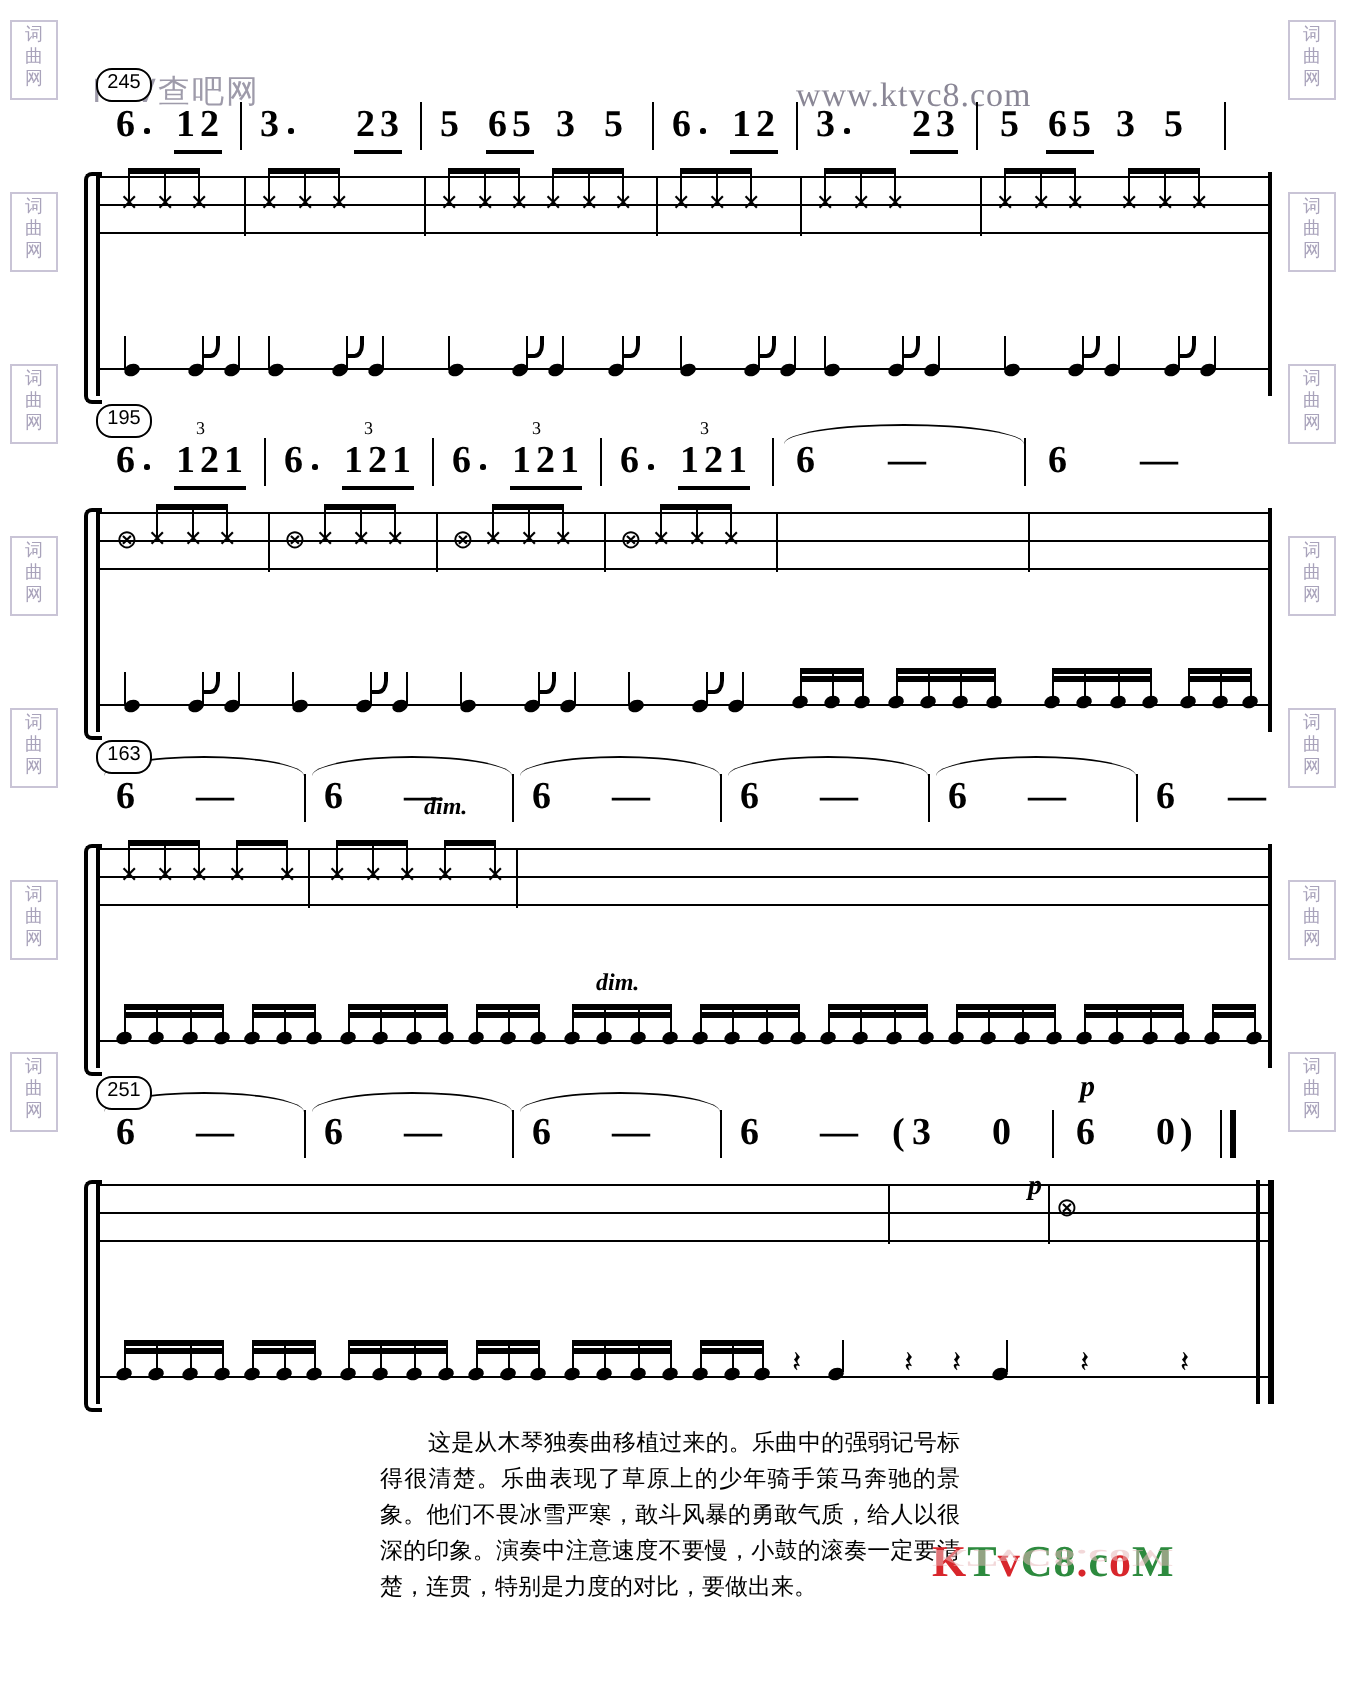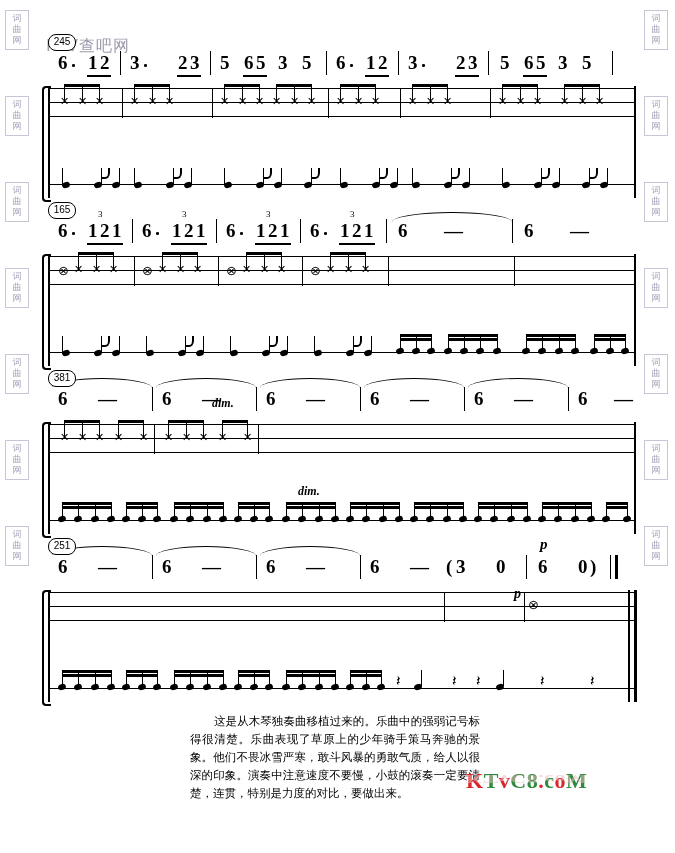--- a/index.html
+++ b/index.html
@@ -327,20 +327,21 @@
         <span>网</span>
       </div>
     <div class="wm-box">
         <span>词</span>
         <span>曲</span>
         <span>网</span>
       </div>
   </div>
 
   <div class="wm-center-top">KTV查吧网</div>
+  <div class="wm-url">www.ktvc8.com</div>
 
   <div class="system" style="top:48px;">
     <div class="measure-num">245</div>
 
     <div class="numline">
       <span class="n" style="left:18px;">6</span>
         <span class="dot" style="left:32px; top:16px;"></span>
       <span class="n" style="left:48px;">1</span>
         <span class="n" style="left:60px;">2</span>
       <span class="beam" style="left:47px; top:27px; width:24px;"></span>
@@ -512,21 +513,21 @@
 
       <div class="notehead" style="left:534px; top:98px;"></div>
       <div class="stem" style="left:541px; top:84px; height:16px;"></div>
       <div class="flag" style="left:542px; top:84px;"></div>
       <div class="notehead" style="left:552px; top:98px;"></div>
       <div class="stem" style="left:559px; top:84px; height:16px;"></div>
     </div>
   </div>
 
   <div class="system" style="top:216px;">
-    <div class="measure-num">165</div>
+    <div class="measure-num">195</div>
 
     <div class="numline">
       <span class="n" style="left:18px;">6</span>
         <span class="dot" style="left:32px; top:16px;"></span>
       <span class="trip" style="left:58px;">3</span>
       <span class="n" style="left:48px;">1</span>
         <span class="n" style="left:60px;">2</span>
         <span class="n" style="left:72px;">1</span>
       <span class="beam" style="left:47px; top:27px; width:36px;"></span>
       <span class="bar" style="left:92px;"></span>
@@ -682,21 +683,21 @@
       <div class="stem" style="left:546px; top:82px; height:18px;"></div>
       <div class="stem" style="left:562px; top:82px; height:18px;"></div>
       <div class="stem" style="left:577px; top:82px; height:18px;"></div>
       <div class="notehead" style="left:542px; top:96px;"></div>
       <div class="notehead" style="left:558px; top:96px;"></div>
       <div class="notehead" style="left:573px; top:96px;"></div>
     </div>
   </div>
 
   <div class="system" style="top:384px;">
-    <div class="measure-num">381</div>
+    <div class="measure-num">163</div>
 
     <div class="numline">
       <span class="n" style="left:18px;">6</span>
       <span class="n" style="left:58px;">—</span>
       <span class="tie" style="left:12px; top:-6px; width:100px;"></span>
       <span class="bar" style="left:112px;"></span>
       <span class="n" style="left:122px;">6</span>
       <span class="n" style="left:162px;">—</span>
       <span class="tie" style="left:116px; top:-6px; width:100px;"></span>
       <span class="bar" style="left:216px;"></span>

